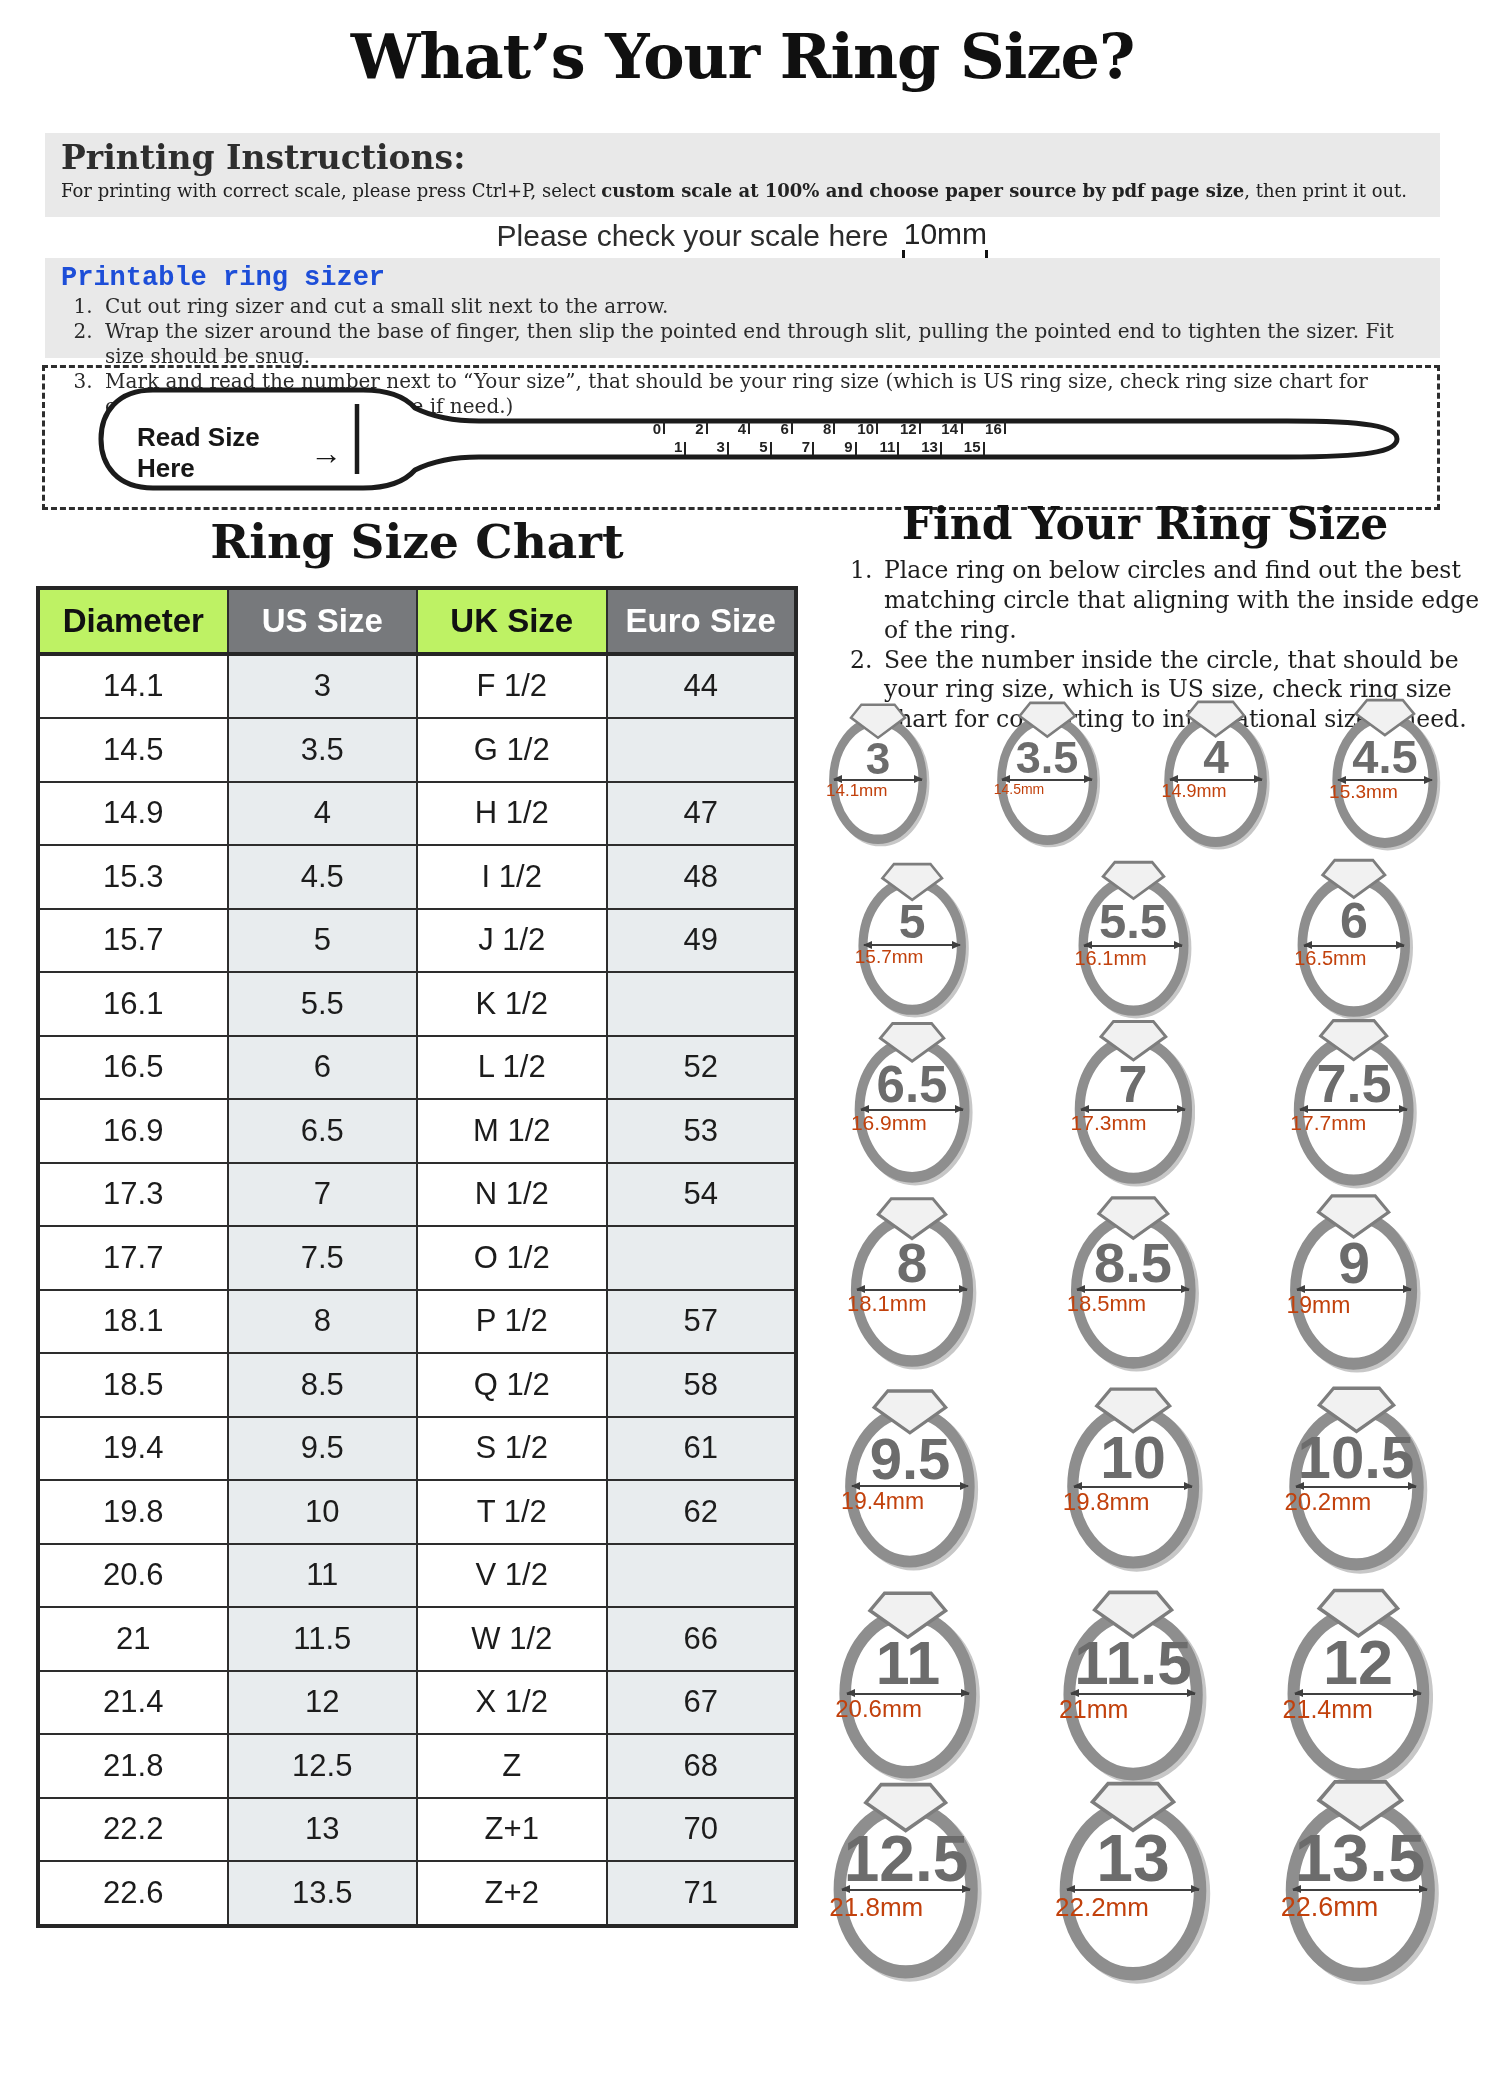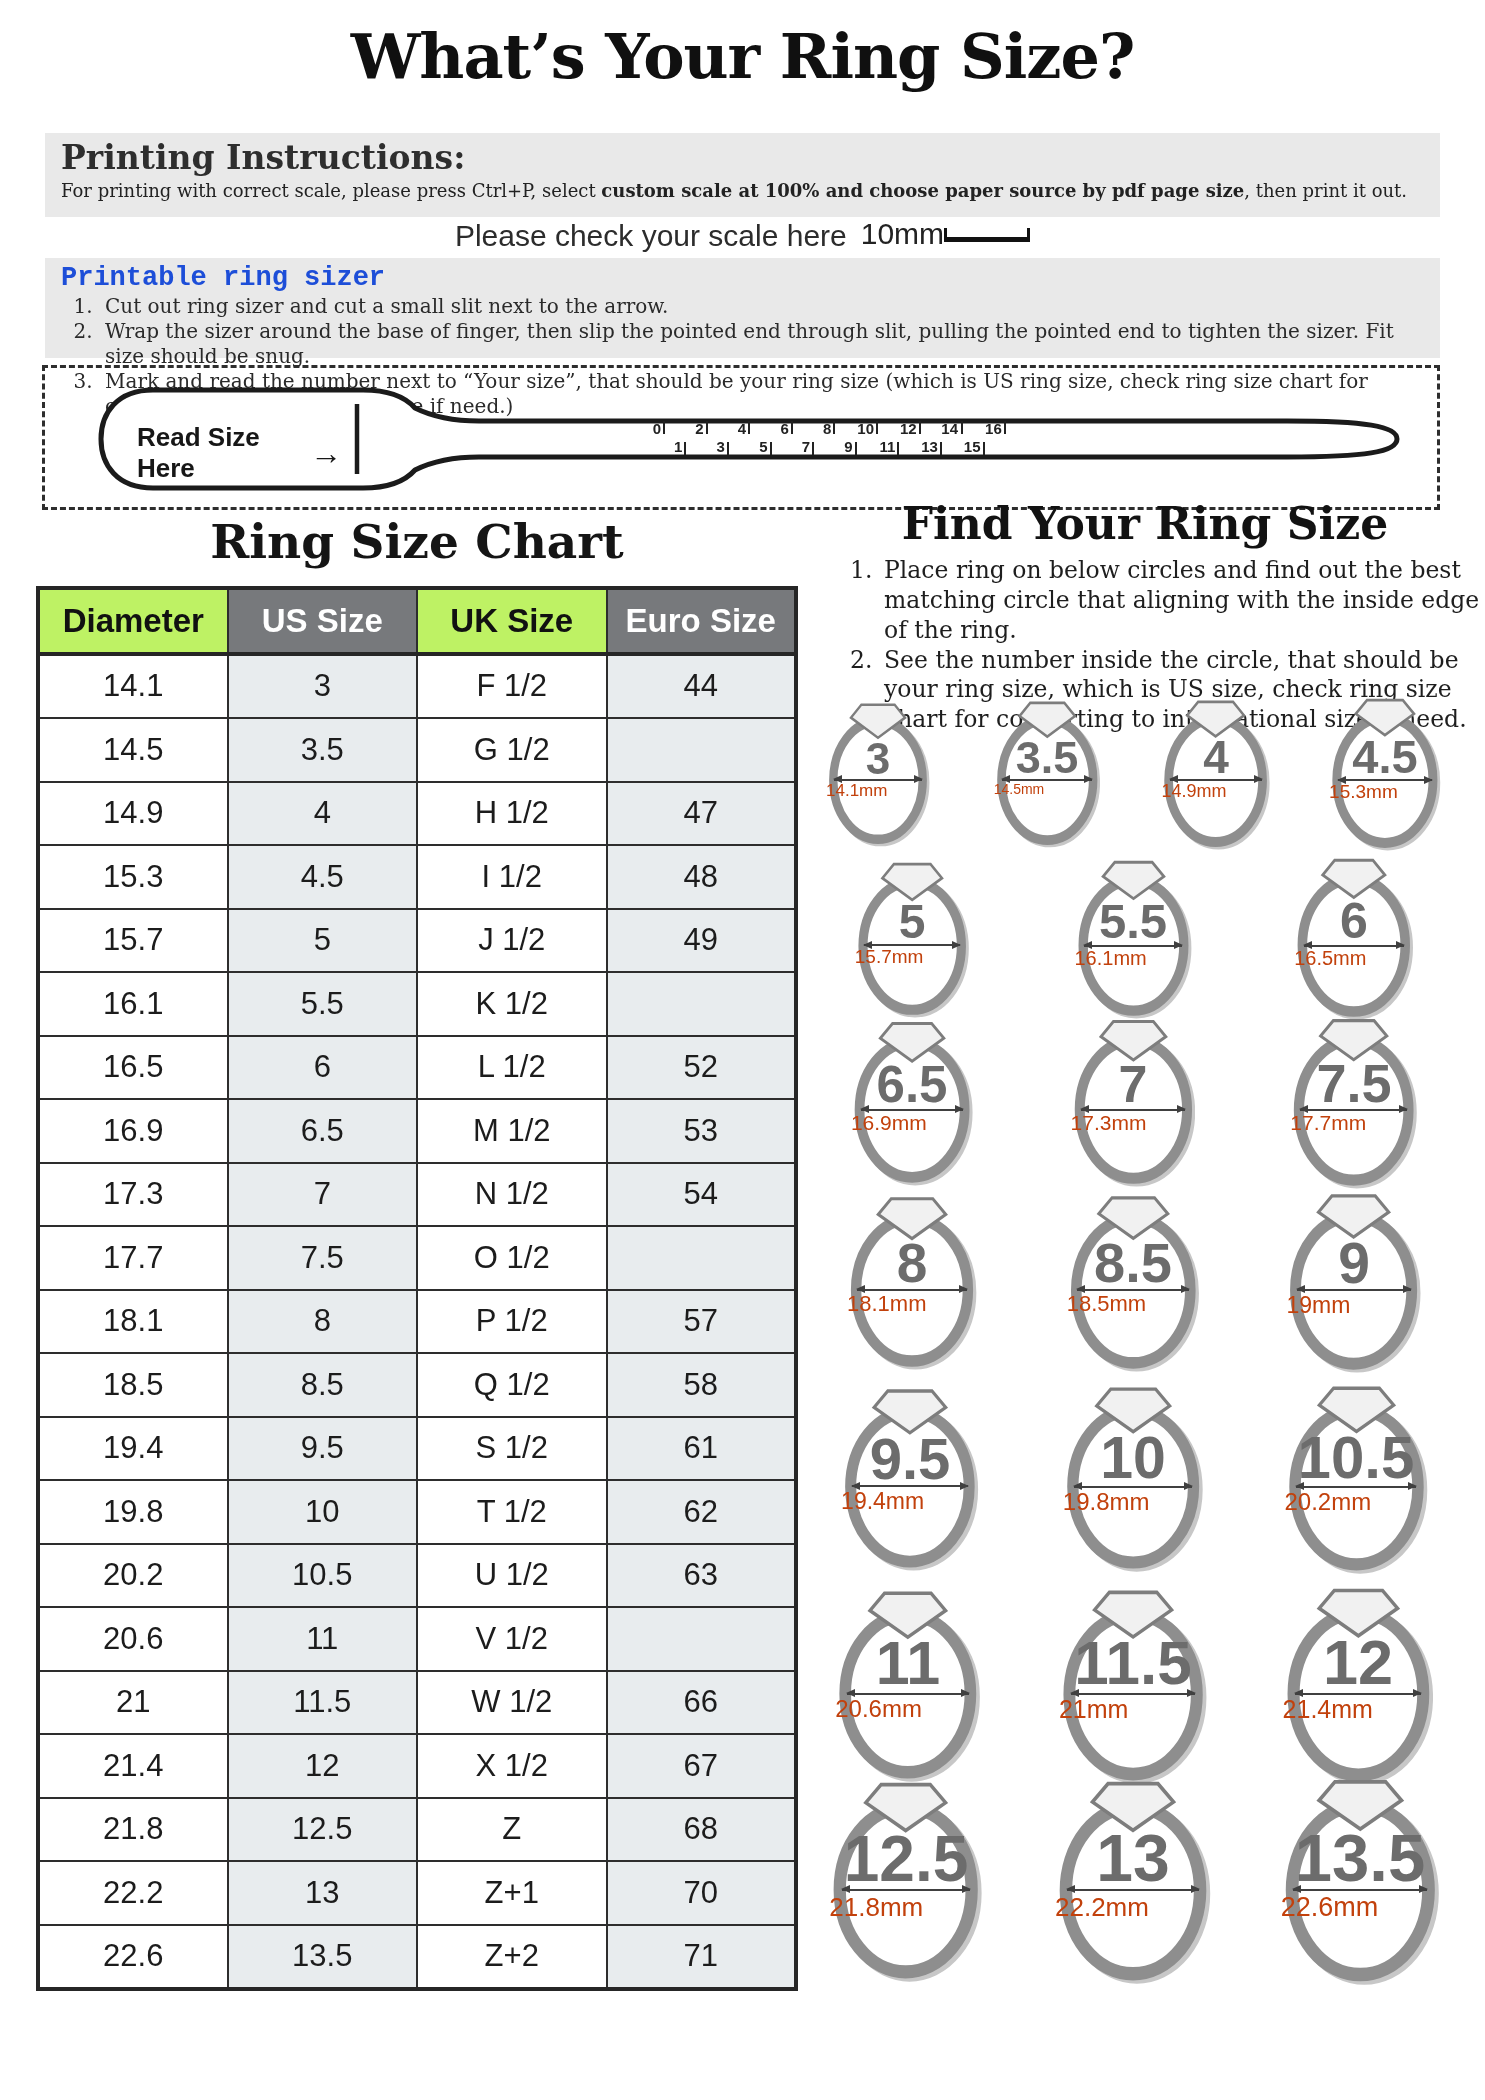--- a/index.html
+++ b/index.html
@@ -21,21 +21,21 @@
   #printing-box h2{margin:2px 0 0 0;font-family:"DejaVu Serif",serif;font-size:33px;color:#2e2e2e;}
   #printing-box p{margin:3px 0 0 0;font-family:"DejaVu Serif",serif;font-size:18px;color:#222;}
   #printing-box b{font-weight:bold;}
 
   
   #scale-row{
     position:absolute;left:0;top:219px;width:100%;display:flex;
     justify-content:center;align-items:flex-start;gap:14px;
     font-size:30px;color:#2c2c2c;
   }
-  #scale-unit{display:flex;flex-direction:row;align-items:center;line-height:1;}
+  #scale-unit{display:flex;flex-direction:column;align-items:center;line-height:1;}
   #scale-unit .val{font-size:30px;color:#222;}
   #scale-bar{width:80px;height:9px;border-bottom:5px solid #111;border-left:3px solid #111;border-right:3px solid #111;margin-top:1px;}
 
   #sizer-instr-box{top:258px;height:100px;}
   #sizer-instr-box h3{margin:2px 0 1px 0;font-family:Liberation Mono, monospace;font-size:27px;color:#1d4ed8;}
   #sizer-instr-box ol{margin:1px 0 0 2px;padding-left:36px;font-family:"DejaVu Serif",serif;font-size:20px;color:#2a2a2a;line-height:1.22;}
   #sizer-instr-box li{margin:0 0 1px 0;padding-left:6px;}
 
   
   #sizer-box{
@@ -272,26 +272,20 @@
         <td>S 1/2</td>
         <td class="alt">61</td>
       </tr>
       <tr>
         <td>19.8</td>
         <td class="alt">10</td>
         <td>T 1/2</td>
         <td class="alt">62</td>
       </tr>
       <tr>
-        <td>20.2</td>
-        <td class="alt">10.5</td>
-        <td>U 1/2</td>
-        <td class="alt">63</td>
-      </tr>
-      <tr>
         <td>20.6</td>
         <td class="alt">11</td>
         <td>V 1/2</td>
         <td class="alt"></td>
       </tr>
       <tr>
         <td>21</td>
         <td class="alt">11.5</td>
         <td>W 1/2</td>
         <td class="alt">66</td>

